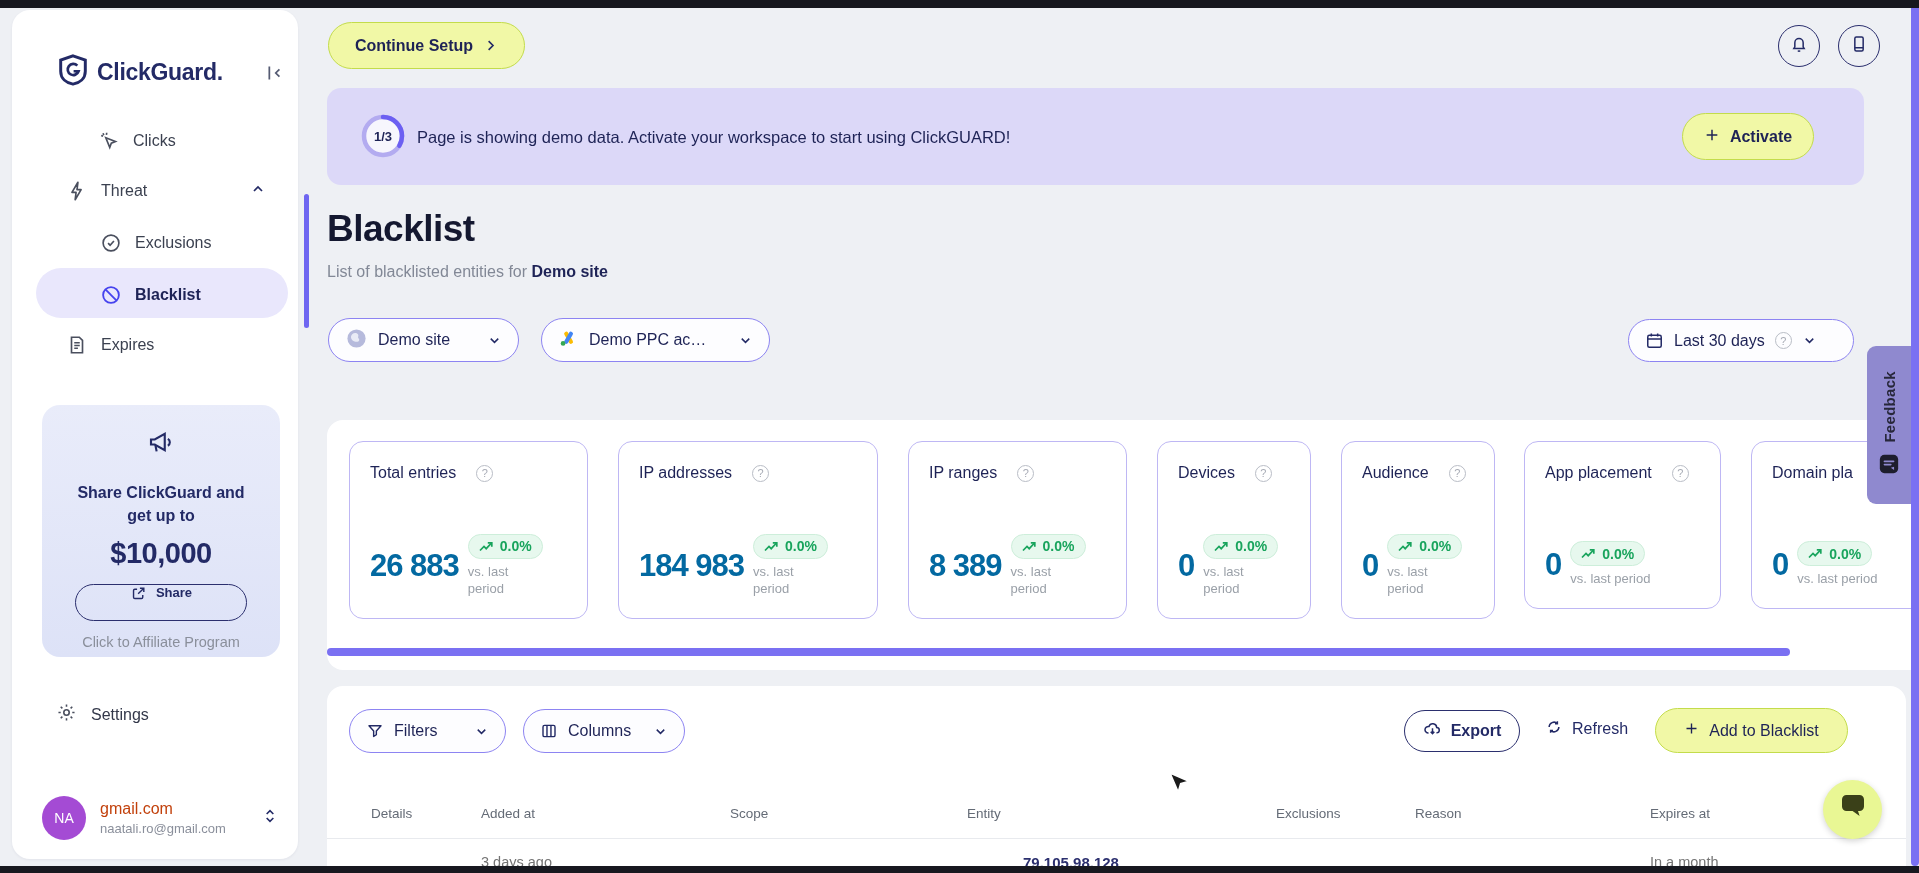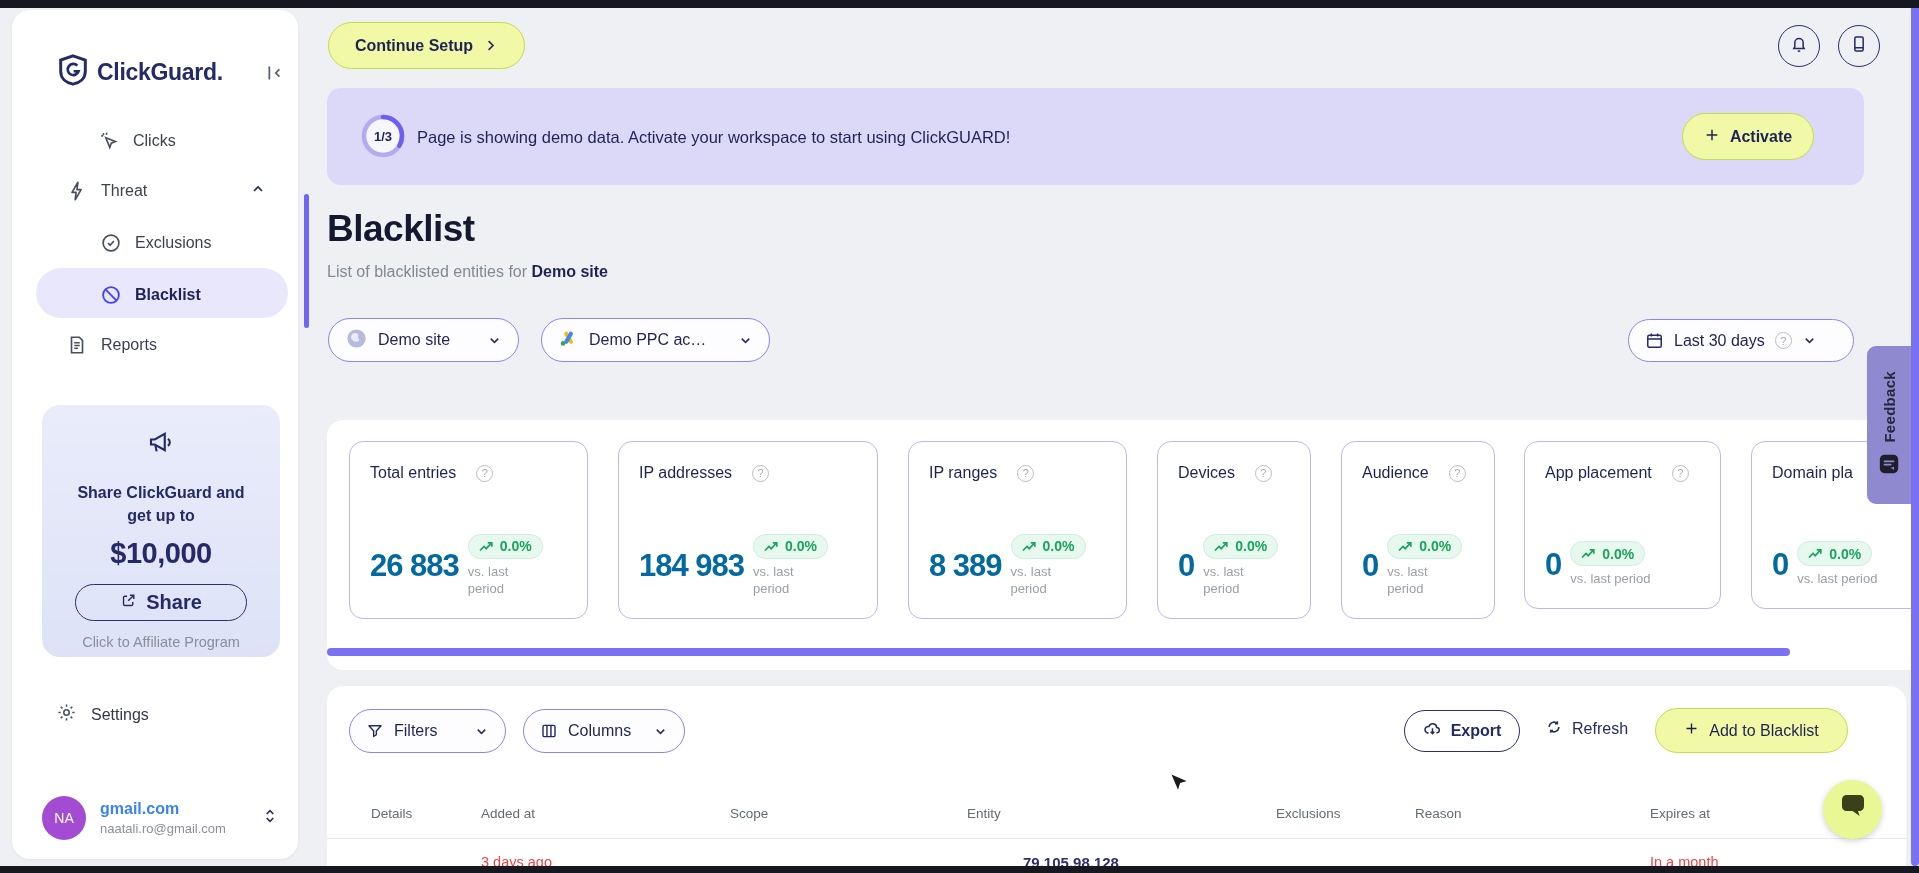--- a/index.html
+++ b/index.html
@@ -22,29 +22,29 @@
   .nav-item .ic { color:#4a4f5e; display:flex; }
   .nav-active-pill { position:absolute; left:24px; top:258px; width:252px; height:50px;
     background:#e9e7fc; border-radius:25px; }
   .nav-scrollbar { position:absolute; left:292px; top:184px; width:5px; height:134px;
     background:#6f66f1; border-radius:3px; }
   .promo { position:absolute; left:30px; top:395px; width:238px; height:252px; border-radius:18px;
     background:linear-gradient(180deg,#e9ecfa 0%,#dde2f7 100%); text-align:center; color:#232a66; }
   .promo-title { font-size:16px; font-weight:600; line-height:1.45; margin-top:20px; }
   .promo-amount { font-size:29px; font-weight:700; margin-top:10px; letter-spacing:-.5px; }
   .share-btn { margin:14px auto 0; width:172px; height:37px; border:1.6px solid #2b2f6e; border-radius:19px;
-    display:flex; align-items:center; justify-content:center; gap:9px; font-size:20px; font-weight:600;
+    display:flex; align-items:flex-start; justify-content:center; gap:9px; font-size:13px; font-weight:600;
     color:#232a66; background:transparent; cursor:pointer; }
   .promo-affiliate { margin-top:13px; font-size:14.5px; color:#8a8f9b; }
   .settings-row { position:absolute; left:44px; top:692px; display:flex; align-items:center; gap:14px;
     font-size:16px; color:#33384a; }
   .account { position:absolute; left:30px; top:786px; width:236px; display:flex; align-items:center; }
   .avatar { width:44px; height:44px; border-radius:50%; background:#a44bd4; color:#fff;
     display:flex; align-items:center; justify-content:center; font-size:14px; flex:none; }
-  .acc-name { font-size:16px; font-weight:700; color:#3b82f6; }
+  .acc-name { font-size:16px; font-weight:400; color:#c2410c; }
   .acc-email { font-size:13px; color:#8a8f9b; margin-top:3px; }
 
   
   .lime-btn { background:#f1f8a6; border:1.6px solid #c3dc4b; border-radius:24px;
     display:flex; align-items:center; justify-content:center; gap:10px;
     color:#1e2356; font-size:16px; font-weight:600; cursor:pointer; }
   .pill { background:#fdfdff; border:1.4px solid #8d84f2; border-radius:22px;
     display:flex; align-items:center; gap:10px; padding:0 16px;
     color:#1e2356; font-size:16px; font-weight:500; cursor:pointer; }
   .icon-circle { position:absolute; width:42px; height:42px; border-radius:50%;
@@ -80,21 +80,21 @@
   .period { font-size:13px; color:#9aa0a8; margin-top:4px; line-height:1.35; }
   .period.narrow { width:58px; }
   .hscroll { position:absolute; left:0; top:228px; width:1463px; height:8px;
     background:#7a70f2; border-radius:4px; }
 
   
   .table-section { position:absolute; left:327px; top:686px; width:1579px; height:181px;
     background:#fff; border-radius:16px 16px 0 0; overflow:hidden; }
   .th { position:absolute; top:120px; font-size:13.5px; color:#646b76; }
   .divider { position:absolute; left:0; top:152px; width:100%; height:1px; background:#e8eaee; }
-  .row-frag { position:absolute; top:168px; font-size:14.5px; color:#ef4444; }
+  .row-frag { position:absolute; top:168px; font-size:14.5px; color:#737373; }
   .row-frag.entity { color:#2b2f6e; font-weight:600; font-size:15px; }
   .refresh-btn { display:flex; align-items:center; gap:9px; color:#232a66; font-size:16px;
     font-weight:500; cursor:pointer; }
   .export-btn { border:1.6px solid #2b2f6e; border-radius:21px; background:#fff; display:flex;
     align-items:center; justify-content:center; gap:9px; color:#232a66; font-size:16px; font-weight:600; cursor:pointer; }
 
   
   .feedback-tab { position:absolute; right:8px; top:346px; width:44px; height:158px;
     background:#8f89cf; border-radius:9px 0 0 9px; z-index:40;
     display:flex; flex-direction:column; align-items:center; justify-content:center; gap:10px; cursor:pointer; }
@@ -177,21 +177,21 @@
       <span>Blacklist</span>
     </div>
 
     <div class="nav-item" style="left:54px;top:324px">
       <span class="ic">
         <svg width="22" height="22" viewBox="0 0 24 24" fill="none" stroke="currentColor" stroke-width="1.8">
             <path d="M6 3.5h8.5L18 7v13.5H6V3.5z"></path>
             <path d="M9 9.5h6M9 12.5h6M9 15.5h4"></path>
           </svg>
       </span>
-      <span>Reports</span>
+      <span>Expires</span>
     </div>
 
     <div class="nav-scrollbar"></div>
 
     <div class="promo">
       <div style="padding-top:22px">
         <svg width="30" height="30" viewBox="0 0 24 24" fill="none" stroke="#232a66" stroke-width="1.7">
             <path d="M4 10.5v3.5h3l8 4.5v-13l-8 4.5H4z"></path>
             <path d="M17.5 9.5a3.2 3.2 0 0 1 0 5.5M7.5 14.5l1 5"></path>
           </svg>

